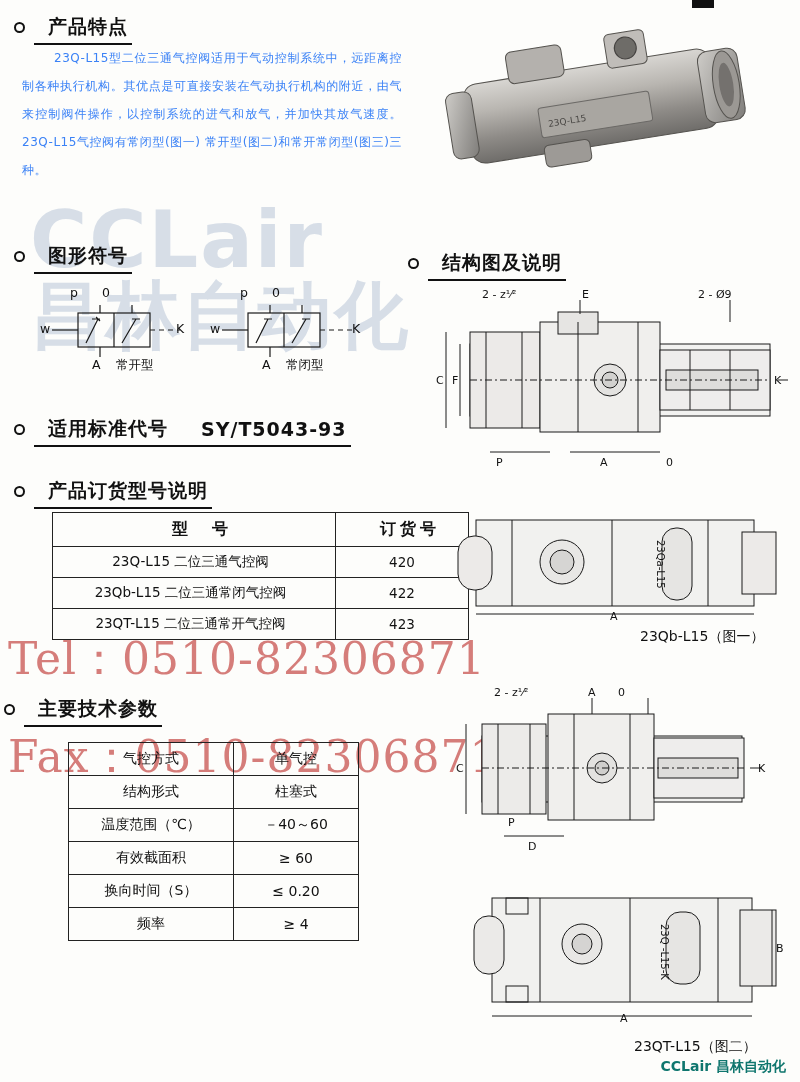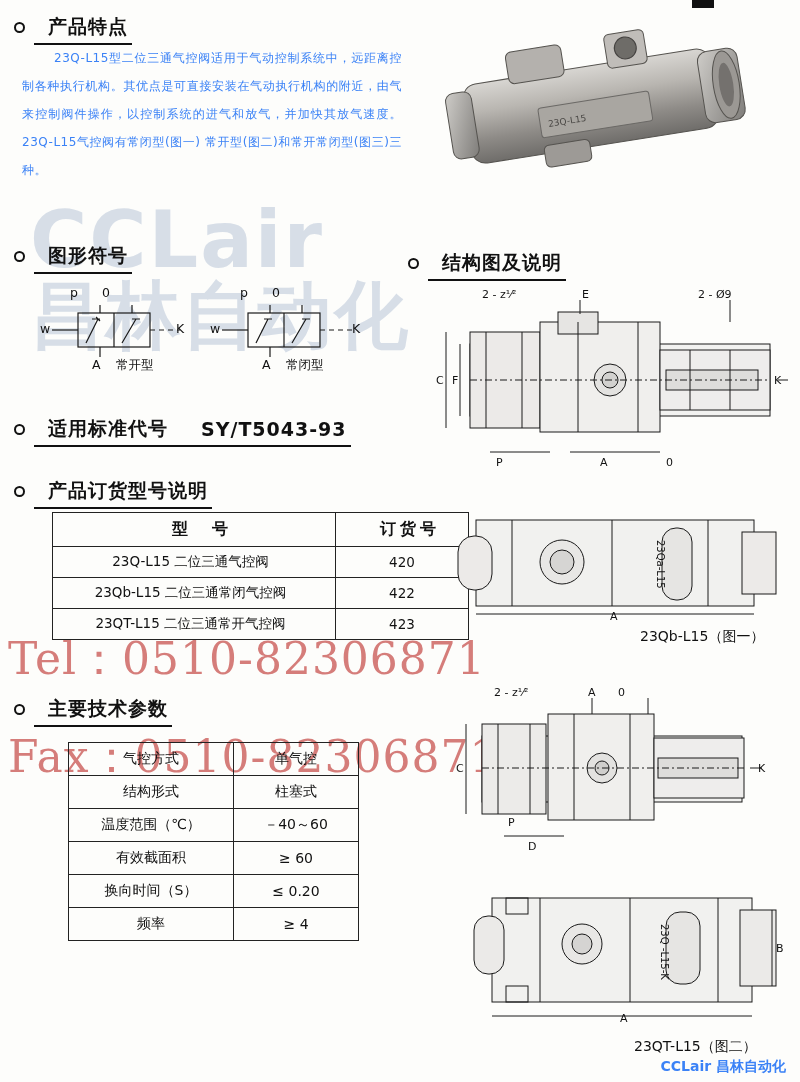--- a/index.html
+++ b/index.html
@@ -76,21 +76,21 @@
   }
   .tbl-spec td.k{width:152px;}
   .tbl-spec td.v{width:112px;}
 
   
   .fig-cap{
     position:absolute;font-size:14px;color:#111;white-space:nowrap;
   }
   .footer-brand{
     position:absolute;right:14px;bottom:6px;font-size:14px;font-weight:bold;
-    color:#3b82f6;white-space:nowrap;
+    color:#0f766e;white-space:nowrap;
   }
   .top-mark{
     position:absolute;right:86px;top:0px;width:22px;height:8px;background:#111;
   }
   svg{display:block;}
   .dk{stroke:#1a1a1a;fill:none;}
 </style>
 </head>
 <body>
 
@@ -279,21 +279,21 @@
       <line x1="160" y1="14" x2="160" y2="100"></line>
       <line x1="256" y1="14" x2="256" y2="100"></line>
       <line x1="24" y1="108" x2="302" y2="108"></line>
     </g>
   </svg>
   <span class="fig-cap" style="left:158px;top:104px;font-size:11px;">A</span>
   <span class="fig-cap" style="left:214px;top:34px;font-size:10px;transform:rotate(90deg);transform-origin:left top;">23Qa-L15</span>
 </div>
 <div class="fig-cap" style="left:640px;top:628px;">23Qb-L15（图一）</div>
 
-<div class="sec-head" style="left:14px;top:696px;justify-content:flex-end;">
+<div class="sec-head" style="left:4px;top:696px;justify-content:flex-end;">
   <span class="bullet"></span>
   <span class="txt">主要技术参数</span>
   <span class="underline"></span>
 </div>
 
 <table class="tbl-spec">
   <tbody>
       <tr>
     <td class="k">气控方式</td>
     <td class="v">单气控</td>

